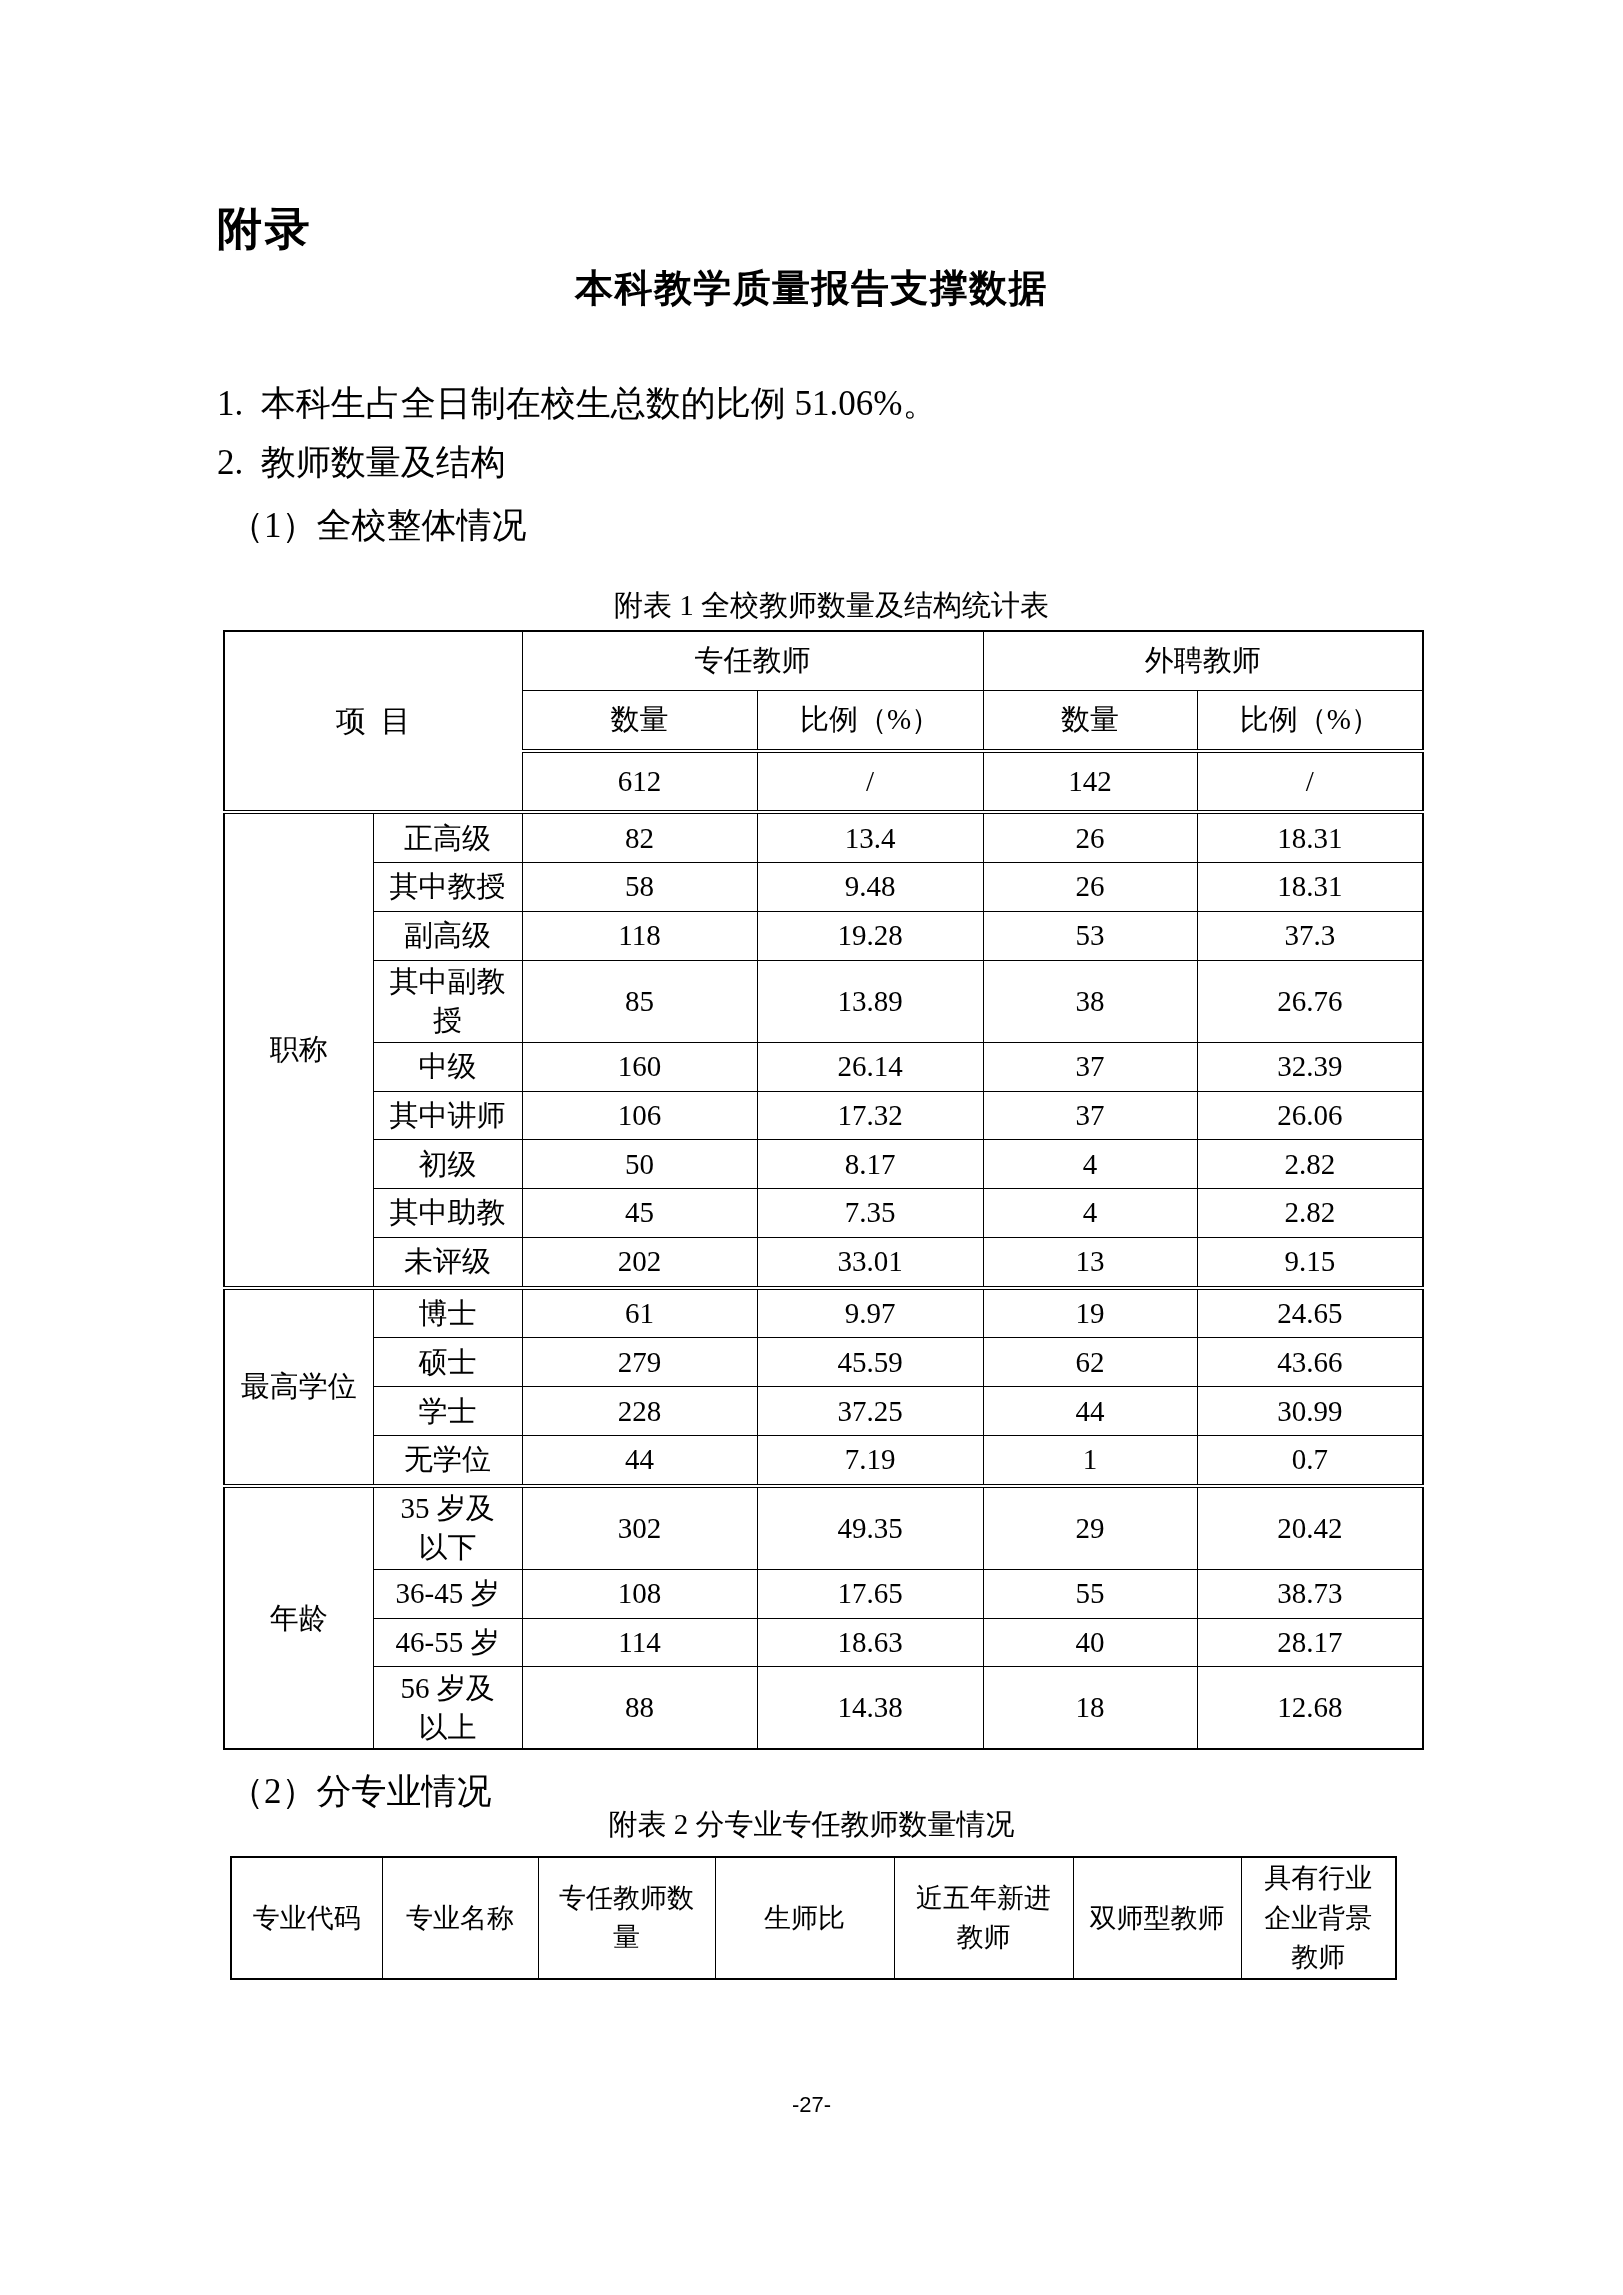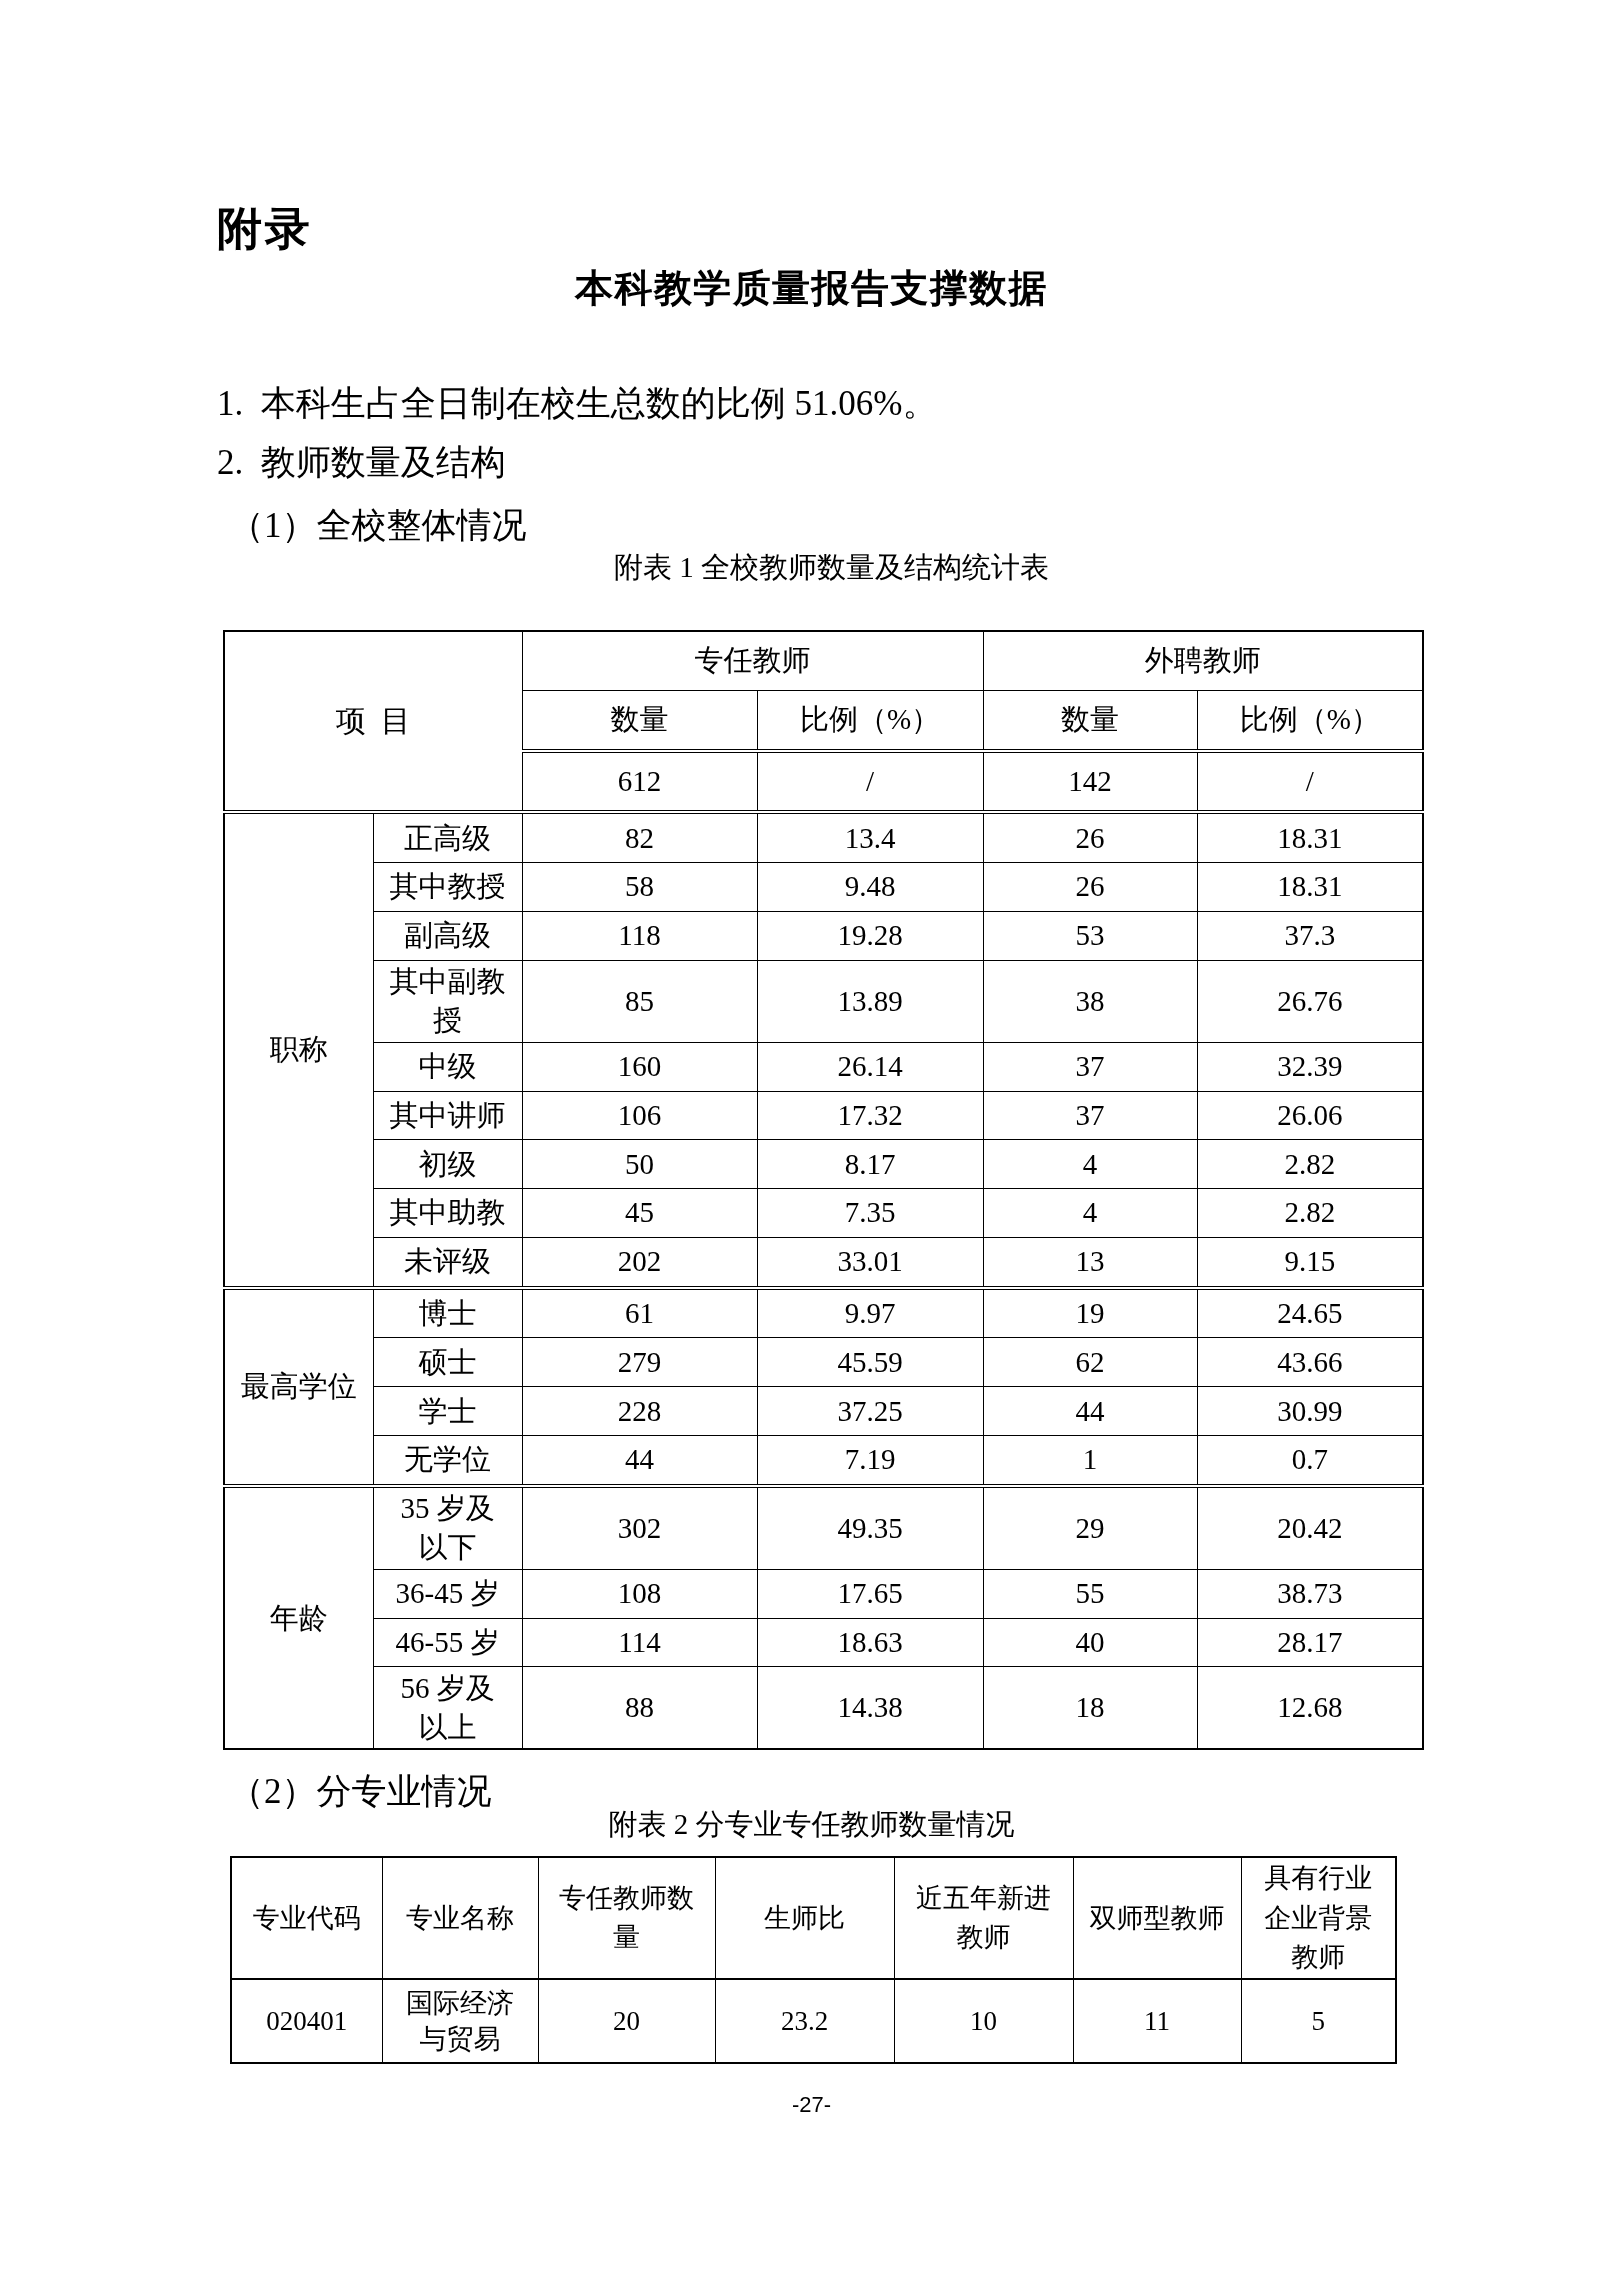--- a/index.html
+++ b/index.html
@@ -17,21 +17,21 @@
     top:263px;font-size:38px;font-weight:bold;
     font-family:"Liberation Sans","DejaVu Sans",sans-serif;letter-spacing:1.4px;
   }
   .body-item{left:217px;font-size:35px;white-space:pre-wrap;}
   .item1{top:380px;}
   .item2{top:439px;}
   .sub-item{left:229px;font-size:35px;white-space:pre-wrap;}
   .sub1{top:502px;}
   .sub2{top:1740px;margin-top:28px;}
   .tbl-caption{font-size:29px;white-space:pre-wrap;}
-  .cap1{top:548px;padding-left:40px;}
+  .cap1{top:586px;padding-left:40px;}
   .cap2{top:1805px;}
   .pagenum{
     top:2092px;font-size:22px;
     font-family:"Liberation Sans","DejaVu Sans",sans-serif;
   }
 
   
   table{border-collapse:collapse;table-layout:fixed;background:#fff;}
   .t1{left:223px;top:630px;width:1200px;border:2px solid #000;font-size:29px;}
   .t1 td{
@@ -232,26 +232,17 @@
   <tbody>
     <tr class="hrow">
       <td>专业代码</td>
       <td>专业名称</td>
       <td>专任教师数量</td>
       <td>生师比</td>
       <td>近五年新进教师</td>
       <td>双师型教师</td>
       <td>具有行业企业背景教师</td>
     </tr>
-    <tr class="drow">
-      <td>020401</td>
-      <td>国际经济与贸易</td>
-      <td>20</td>
-      <td>23.2</td>
-      <td>10</td>
-      <td>11</td>
-      <td>5</td>
-    </tr>
   </tbody>
 </table>
 
 <div class="abs centered pagenum">-27-</div>
 
 
 </body></html>

